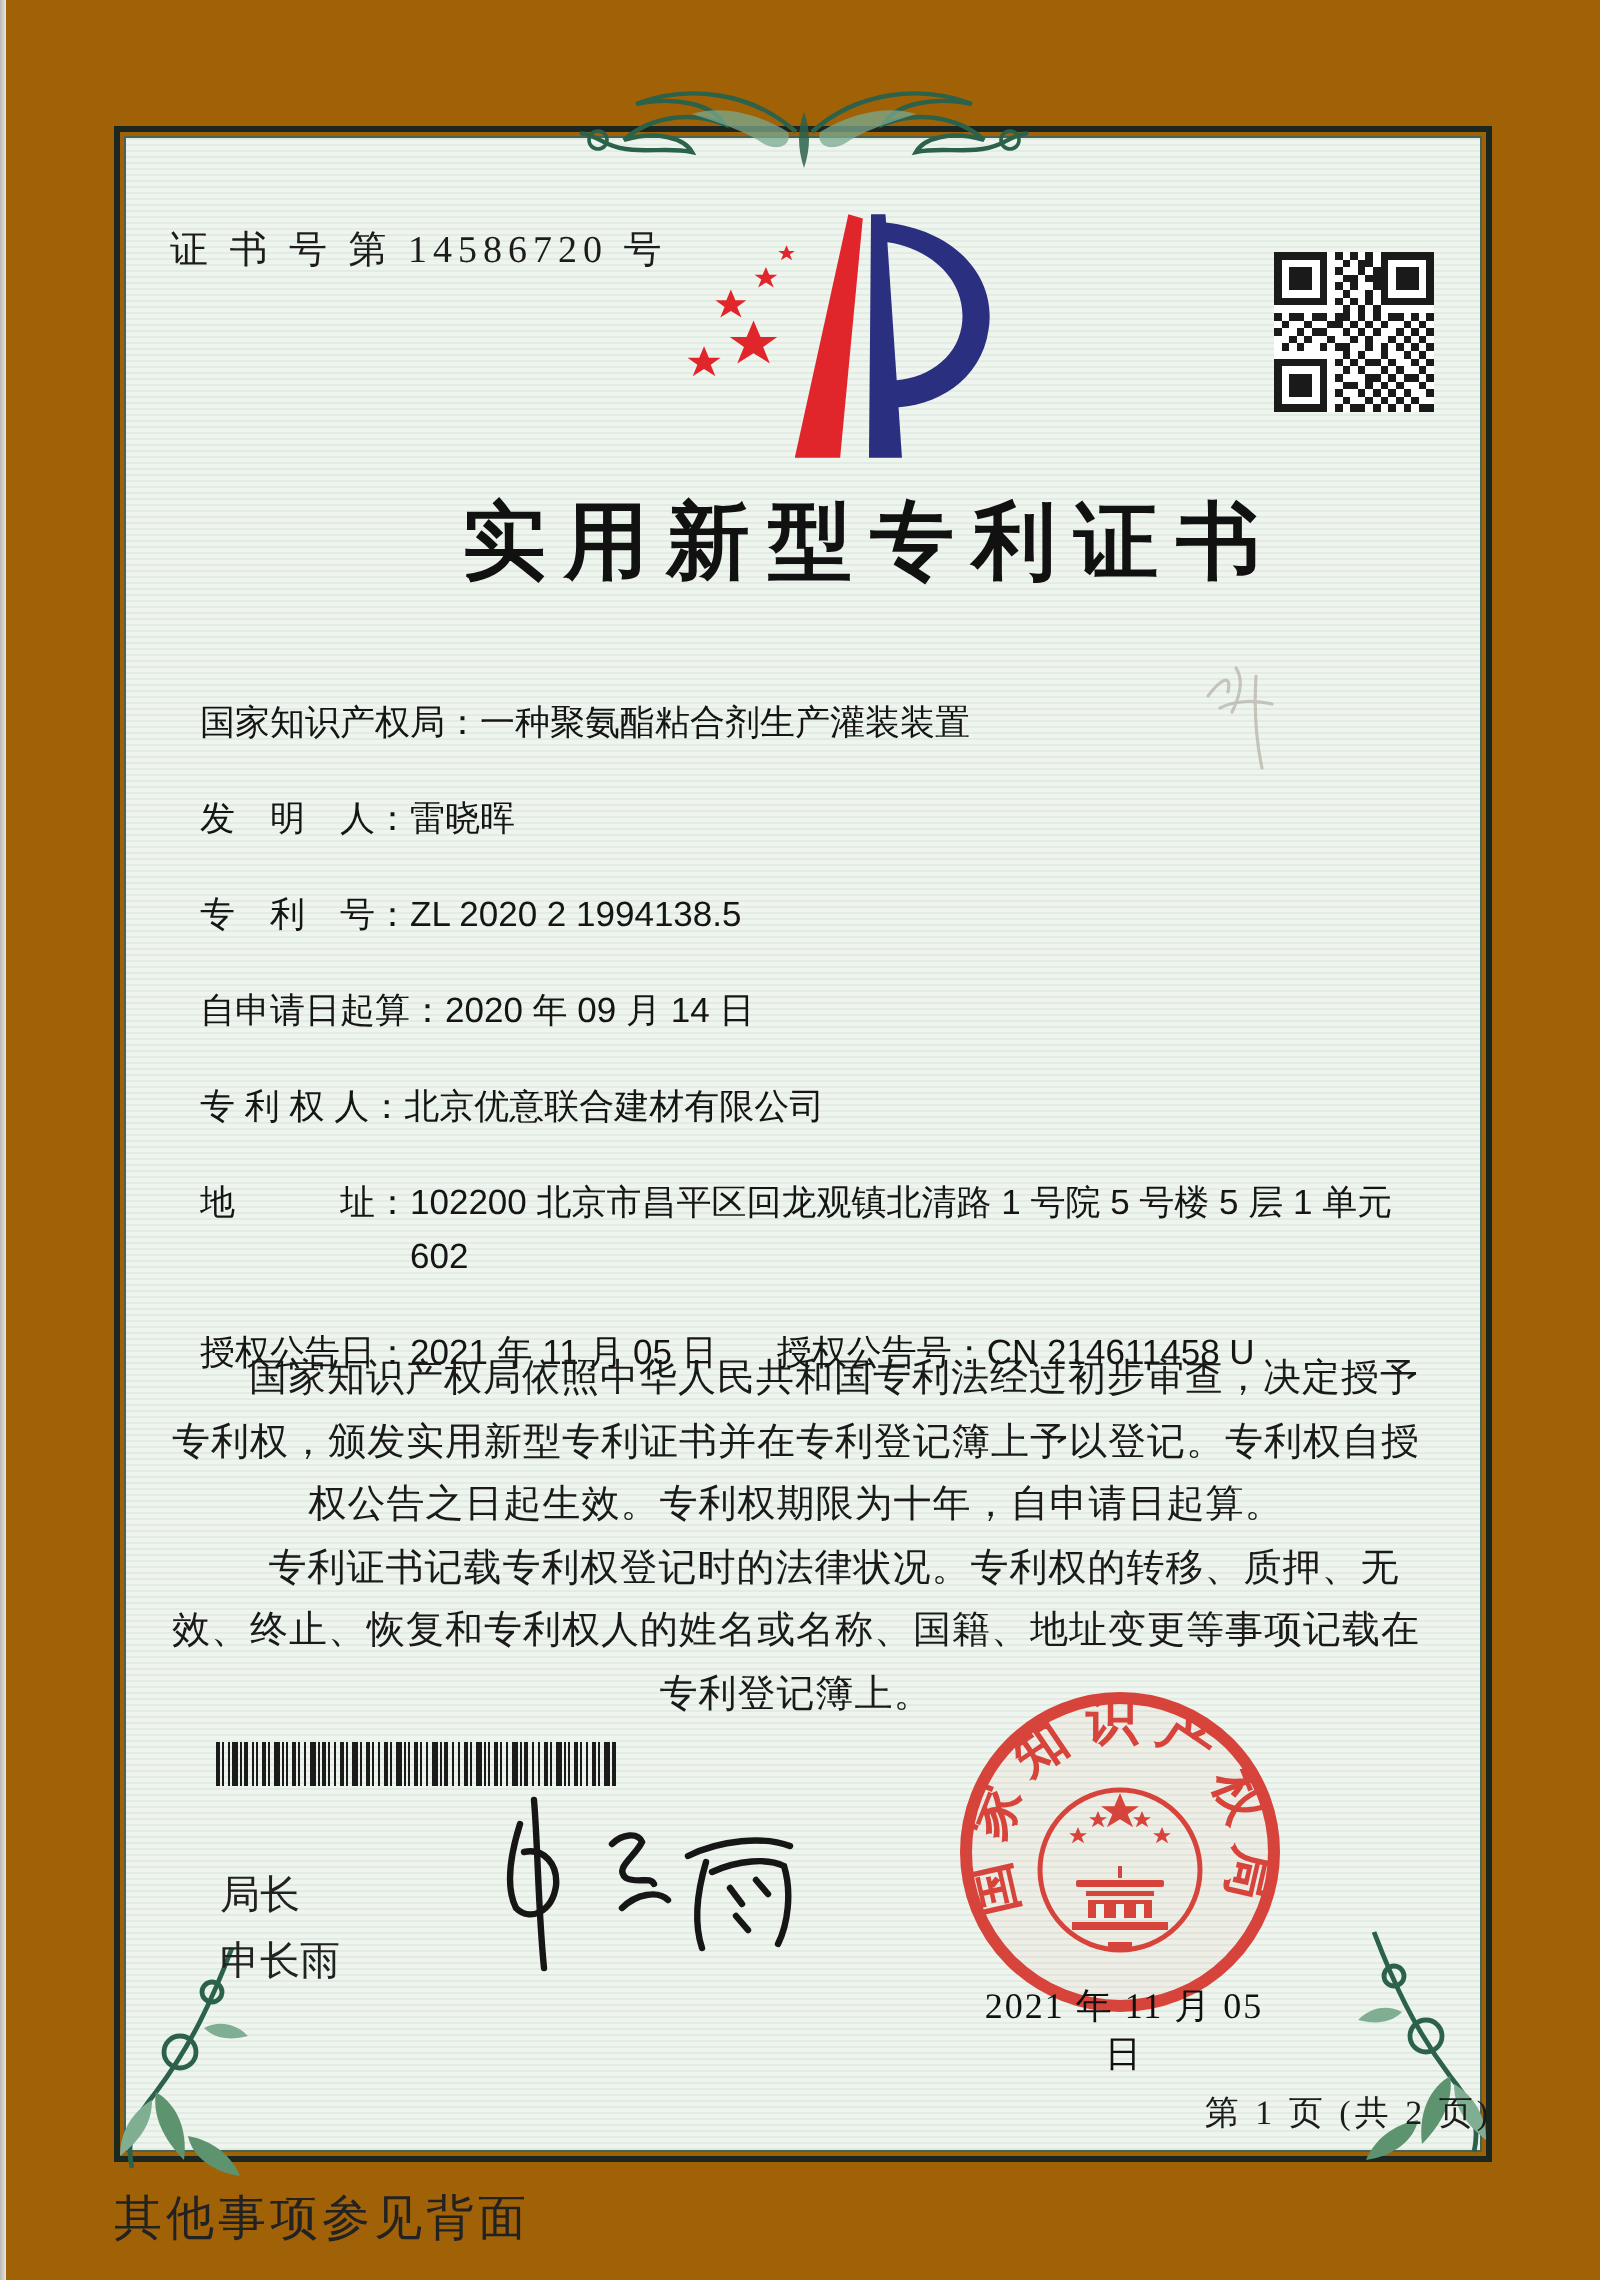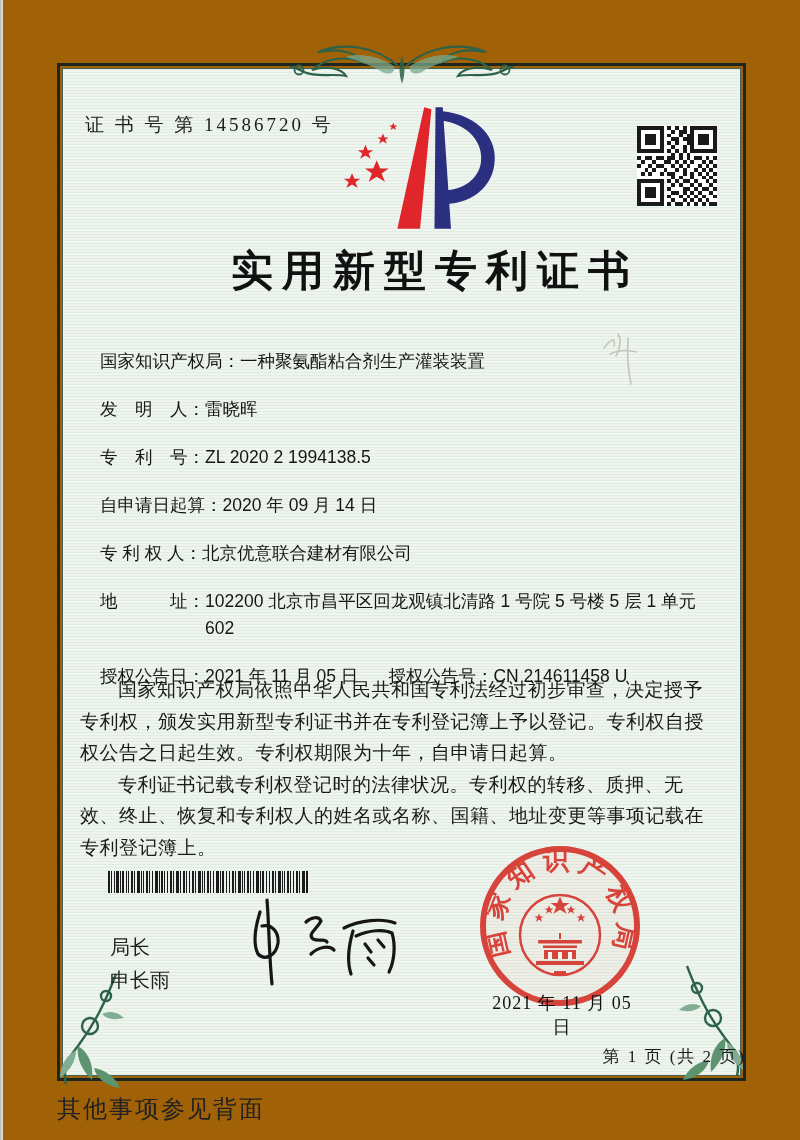--- a/index.html
+++ b/index.html
@@ -14,21 +14,21 @@
   .cert-no{position:absolute;left:85px;top:112px;font-size:19px;letter-spacing:3px;color:#1c1c1c;}
   .logo{position:absolute;left:333px;top:101px;}
   .qr{position:absolute;left:637px;top:126px;}
   .title{position:absolute;left:57px;top:243px;width:756px;text-align:center;font-size:42px;font-weight:bold;letter-spacing:9px;color:#111;}
   .fields{position:absolute;left:100px;top:348px;width:616px;font-family:"Liberation Sans","DejaVu Sans",sans-serif;font-size:17.5px;color:#151515;}
   .frow{display:flex;line-height:27px;margin-bottom:21px;}
   .flabel{flex:none;white-space:pre;}
   .fvalue{flex:1;}
   .fpair2{margin-left:30px;display:flex;align-items:flex-end;}
   .legal{position:absolute;left:80px;top:674px;width:636px;font-size:19px;line-height:31.5px;color:#1a1a1a;letter-spacing:0.5px;}
-  .legal p{margin:0;text-indent:2em;}
+  .legal p{margin:0;text-indent:2em;text-align:center;}
   .barcode{position:absolute;left:108px;top:871px;}
   .comm-title{position:absolute;left:110px;top:934px;font-family:"Liberation Sans","DejaVu Sans",sans-serif;font-size:20px;color:#222;}
   .comm-name{position:absolute;left:110px;top:967px;font-family:"Liberation Sans","DejaVu Sans",sans-serif;font-size:20px;color:#222;}
   .sig{position:absolute;left:232px;top:896px;}
   .seal{position:absolute;left:477px;top:843px;opacity:0.93;}
   .seal-date{position:absolute;left:484px;top:991px;width:156px;text-align:center;font-size:18px;color:#111;letter-spacing:1px;}
   .page-info{position:absolute;left:57px;top:1045px;width:689px;text-align:right;font-size:17px;color:#1c1c1c;letter-spacing:2px;}
   .back-note{position:absolute;left:57px;top:1093px;width:689px;font-size:24px;color:#222;letter-spacing:2px;}
   .orn-top{position:absolute;left:282px;top:40px;}
   .orn-bl{position:absolute;left:50px;top:970px;}

